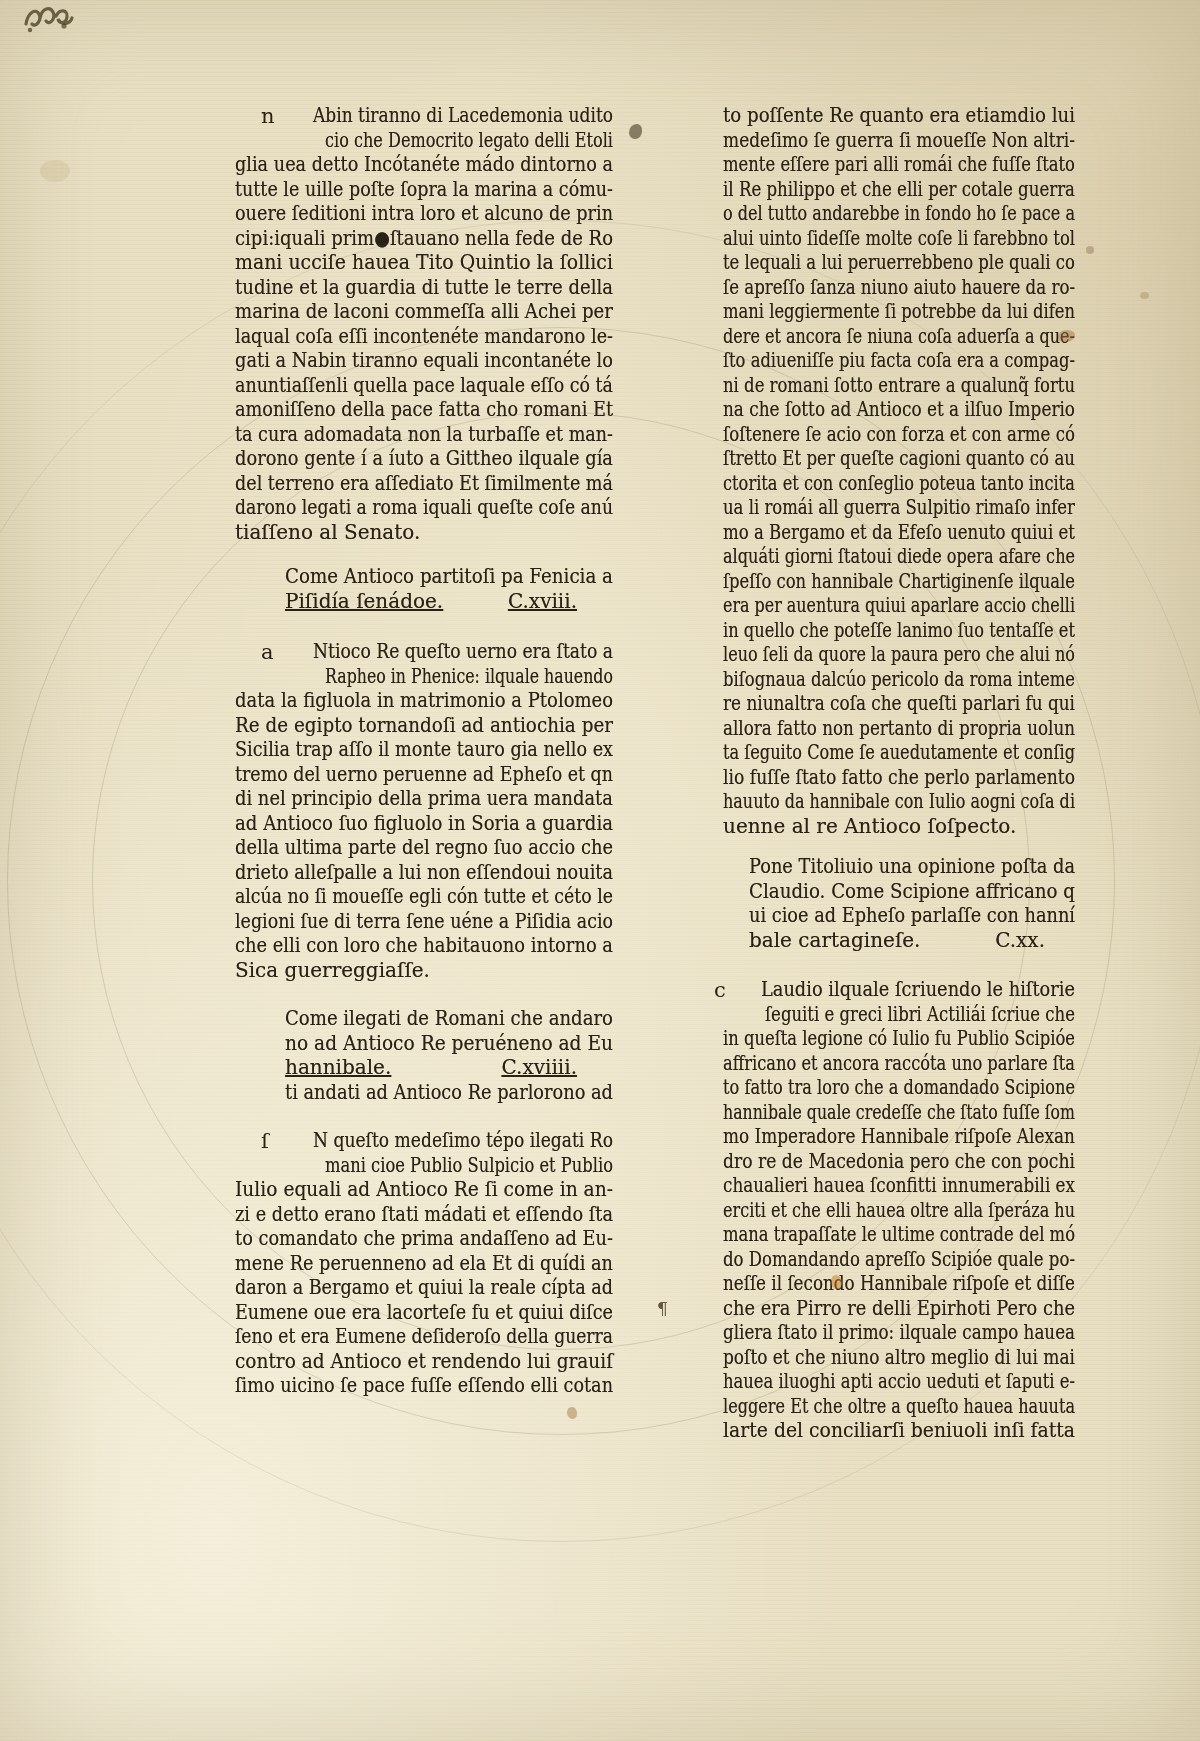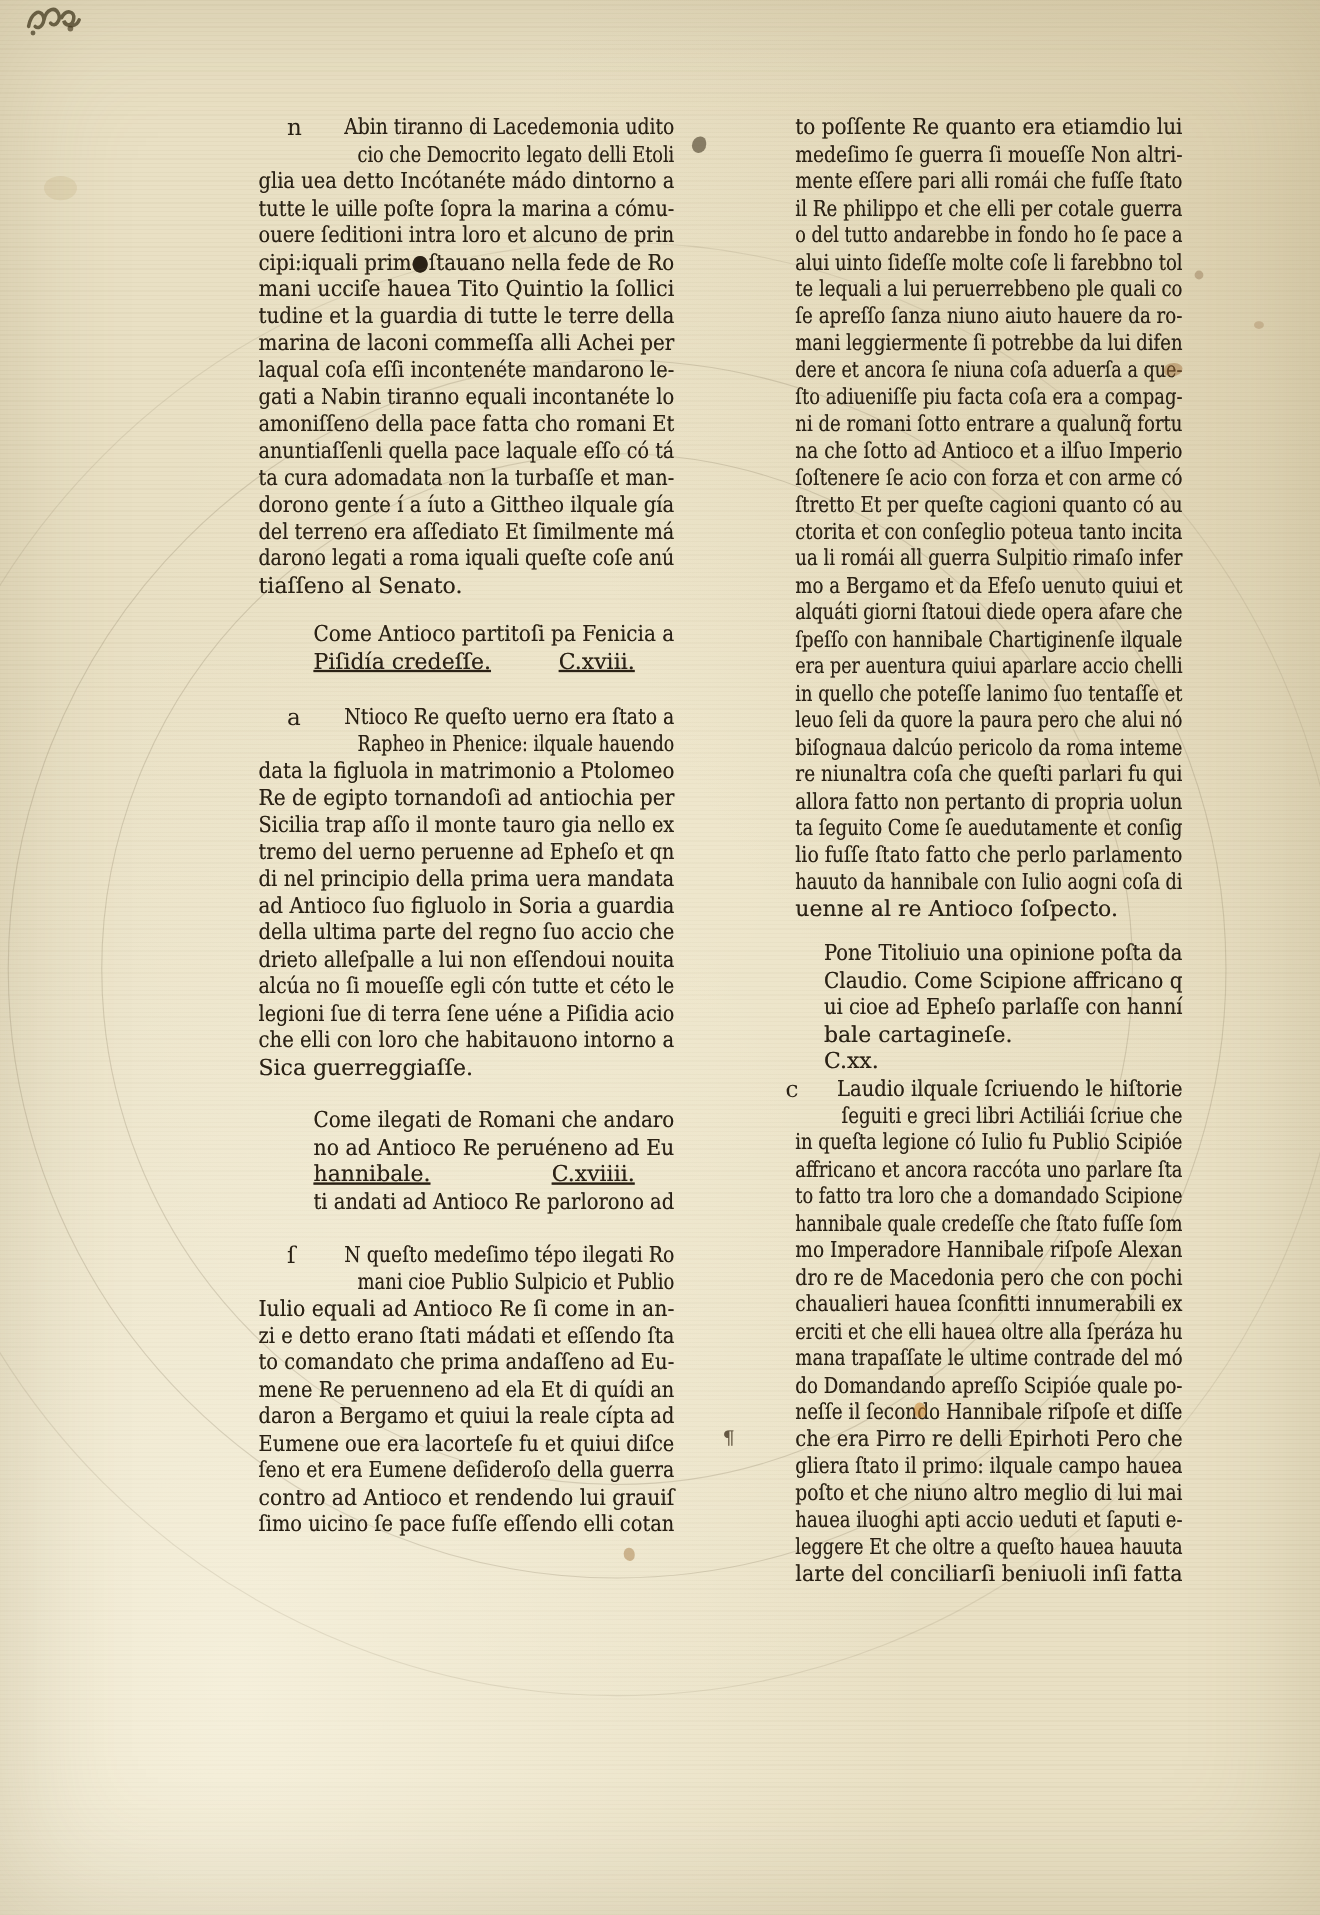--- a/index.html
+++ b/index.html
@@ -27,21 +27,21 @@
         text-shadow:0 0 0.6px rgba(45,33,16,0.55);}
   .tx{display:inline-block;white-space:nowrap;transform-origin:0 55%;}
   .col0 .ind1{padding-left:78px;text-decoration:underline;}
   .col0 .ind2{padding-left:90px;}
   .col1 .ind1{padding-left:38px;}
   .col1 .ind2{padding-left:42px;}
   .col0 .heading .line{padding-left:50px;text-decoration:underline;}
   .col1 .heading .line{padding-left:26px;}
   .heading .chapline{display:flex;justify-content:space-between;}
   .col0 .heading .chapline{padding-right:36px;}
-  .col1 .heading .chapline{padding-right:30px;flex-direction:column;}
+  .col1 .heading .chapline{padding-right:30px;}
   .guide{position:absolute;left:26px;top:1px;font-size:21px;line-height:24.5px;}
   .col1 .guide{left:-9px;}
   .mmark{position:absolute;left:-66px;top:0;font-size:17px;color:#4d3f2a;opacity:0.85;}
   .ring{position:absolute;border:1.5px solid rgba(122,110,80,0.27);border-radius:50%;pointer-events:none;}
   .stain{position:absolute;pointer-events:none;filter:blur(0.6px);}
   .hwmark{position:absolute;left:20px;top:2px;pointer-events:none;}
 </style>
 </head>
 <body>
 
@@ -60,32 +60,32 @@
         <div class="line ind2 just"><span class="tx" style="transform: scaleX(0.8049);">cio che Democrito legato delli Etoli</span></div>
         <div class="line just"><span class="tx" style="transform: scaleX(0.8833);">glia uea detto Incótanéte mádo dintorno a</span></div>
         <div class="line just"><span class="tx" style="transform: scaleX(0.8762);">tutte le uille poſte ſopra la marina a cómu-</span></div>
         <div class="line just"><span class="tx" style="transform: scaleX(0.8808);">ouere ſeditioni intra loro et alcuno de prin</span></div>
         <div class="line just"><span class="tx" style="transform: scaleX(0.9012);">cipi:iquali prim●ſtauano nella fede de Ro</span></div>
         <div class="line just"><span class="tx" style="transform: scaleX(0.9448);">mani ucciſe hauea Tito Quintio la ſollici</span></div>
         <div class="line just"><span class="tx" style="transform: scaleX(0.903);">tudine et la guardia di tutte le terre della</span></div>
         <div class="line just"><span class="tx" style="transform: scaleX(0.9063);">marina de laconi commeſſa alli Achei per</span></div>
         <div class="line just"><span class="tx" style="transform: scaleX(0.8799);">laqual coſa eſſi incontenéte mandarono le-</span></div>
         <div class="line just"><span class="tx" style="transform: scaleX(0.8892);">gati a Nabin tiranno equali incontanéte lo</span></div>
+        <div class="line just"><span class="tx" style="transform: scaleX(0.8721);">anuntiaſſenli quella pace laquale eſſo có tá</span></div>
         <div class="line just"><span class="tx" style="transform: scaleX(0.8855);">amoniſſeno della pace fatta cho romani Et</span></div>
-        <div class="line just"><span class="tx" style="transform: scaleX(0.8721);">anuntiaſſenli quella pace laquale eſſo có tá</span></div>
         <div class="line just"><span class="tx" style="transform: scaleX(0.8775);">ta cura adomadata non la turbaſſe et man-</span></div>
         <div class="line just"><span class="tx" style="transform: scaleX(0.8911);">dorono gente í a íuto a Gittheo ilquale gía</span></div>
         <div class="line just"><span class="tx" style="transform: scaleX(0.8777);">del terreno era aſſediato Et ſimilmente má</span></div>
         <div class="line just"><span class="tx" style="transform: scaleX(0.8604);">darono legati a roma iquali queſte coſe anú</span></div>
         <div class="line"><span class="tx">tiaſſeno al Senato.</span></div>
       </div>
       <div class="block heading" style="margin-top: 20px;">
         <div class="line"><span class="tx" style="transform: scaleX(0.912);">Come Antioco partitoſi pa Fenicia a</span></div>
         <div class="line chapline">
-          <span>Piſidía credeſſe.</span>
+          <span>Piſidía ſenádoe.</span>
           <span>C.xviii.</span>
         </div>
       </div>
       <div class="block para" style="margin-top: 26px;">
         <span class="guide">a</span>
         <div class="line ind1 just"><span class="tx" style="transform: scaleX(0.8593);">Ntioco Re queſto uerno era ſtato a</span></div>
         <div class="line ind2 just"><span class="tx" style="transform: scaleX(0.7894);">Rapheo in Phenice: ilquale hauendo</span></div>
         <div class="line just"><span class="tx" style="transform: scaleX(0.8997);">data la figluola in matrimonio a Ptolomeo</span></div>
         <div class="line just"><span class="tx" style="transform: scaleX(0.9171);">Re de egipto tornandoſi ad antiochia per</span></div>
         <div class="line just"><span class="tx" style="transform: scaleX(0.8808);">Sicilia trap aſſo il monte tauro gia nello ex</span></div>

